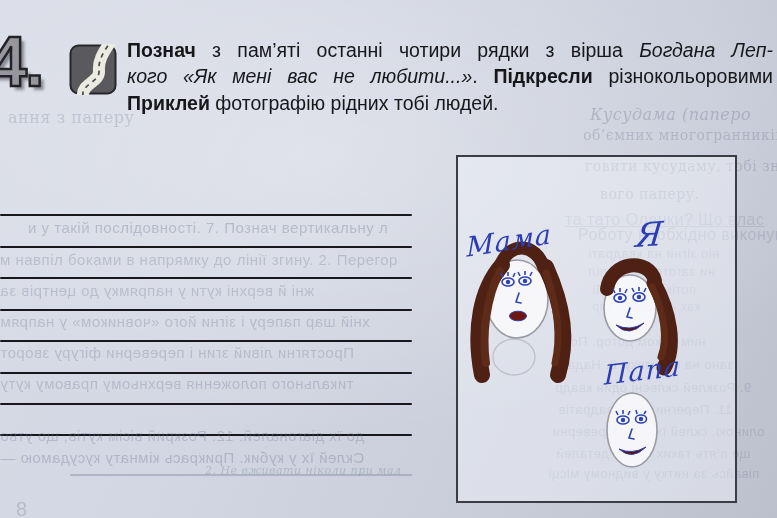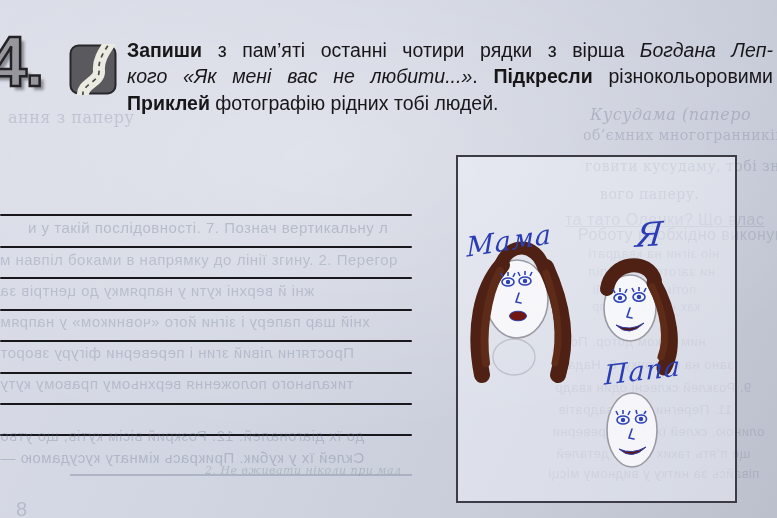--- a/index.html
+++ b/index.html
@@ -99,21 +99,21 @@
 
   <div class="task-icon">
     <svg width="48" height="51" viewBox="0 0 48 51">
       <rect x="1.5" y="1.5" width="45" height="48" rx="8" fill="#59595e" stroke="#26262b" stroke-width="2"></rect>
       <path d="M 14,52 C 12,40 31,38 30,27 C 29,17 34,9 40,0" fill="none" stroke="#ecebe2" stroke-width="12" stroke-linecap="round"></path>
       <path d="M 14,52 C 12,40 31,38 30,27 C 29,17 34,9 40,0" fill="none" stroke="#4a4a4e" stroke-width="1.7" stroke-dasharray="4.5 4.5"></path>
     </svg>
   </div>
 
   <div class="instruction">
-      <div class="instr-line"><span class="b">Запиши</span><span> з пам’яті останні чотири рядки з вірша </span><span class="i">Богдана Леп-</span></div>
+      <div class="instr-line"><span class="b">Познач</span><span> з пам’яті останні чотири рядки з вірша </span><span class="i">Богдана Леп-</span></div>
       <div class="instr-line"><span class="i">кого «Як мені вас не любити...»</span><span>. </span><span class="b">Підкресли</span><span> різнокольоровими</span></div>
       <div class="instr-line last"><span class="b">Приклей</span><span> фотографію рідних тобі людей.</span></div>
     </div>
 
   <div>
       <div class="rule" style="top: 214px; left: 0px; width: 412px;"></div>
       <div class="rule" style="top: 246px; left: 0px; width: 412px;"></div>
       <div class="rule" style="top: 277px; left: 0px; width: 412px;"></div>
       <div class="rule" style="top: 309px; left: 0px; width: 412px;"></div>
       <div class="rule" style="top: 340px; left: 0px; width: 412px;"></div>

